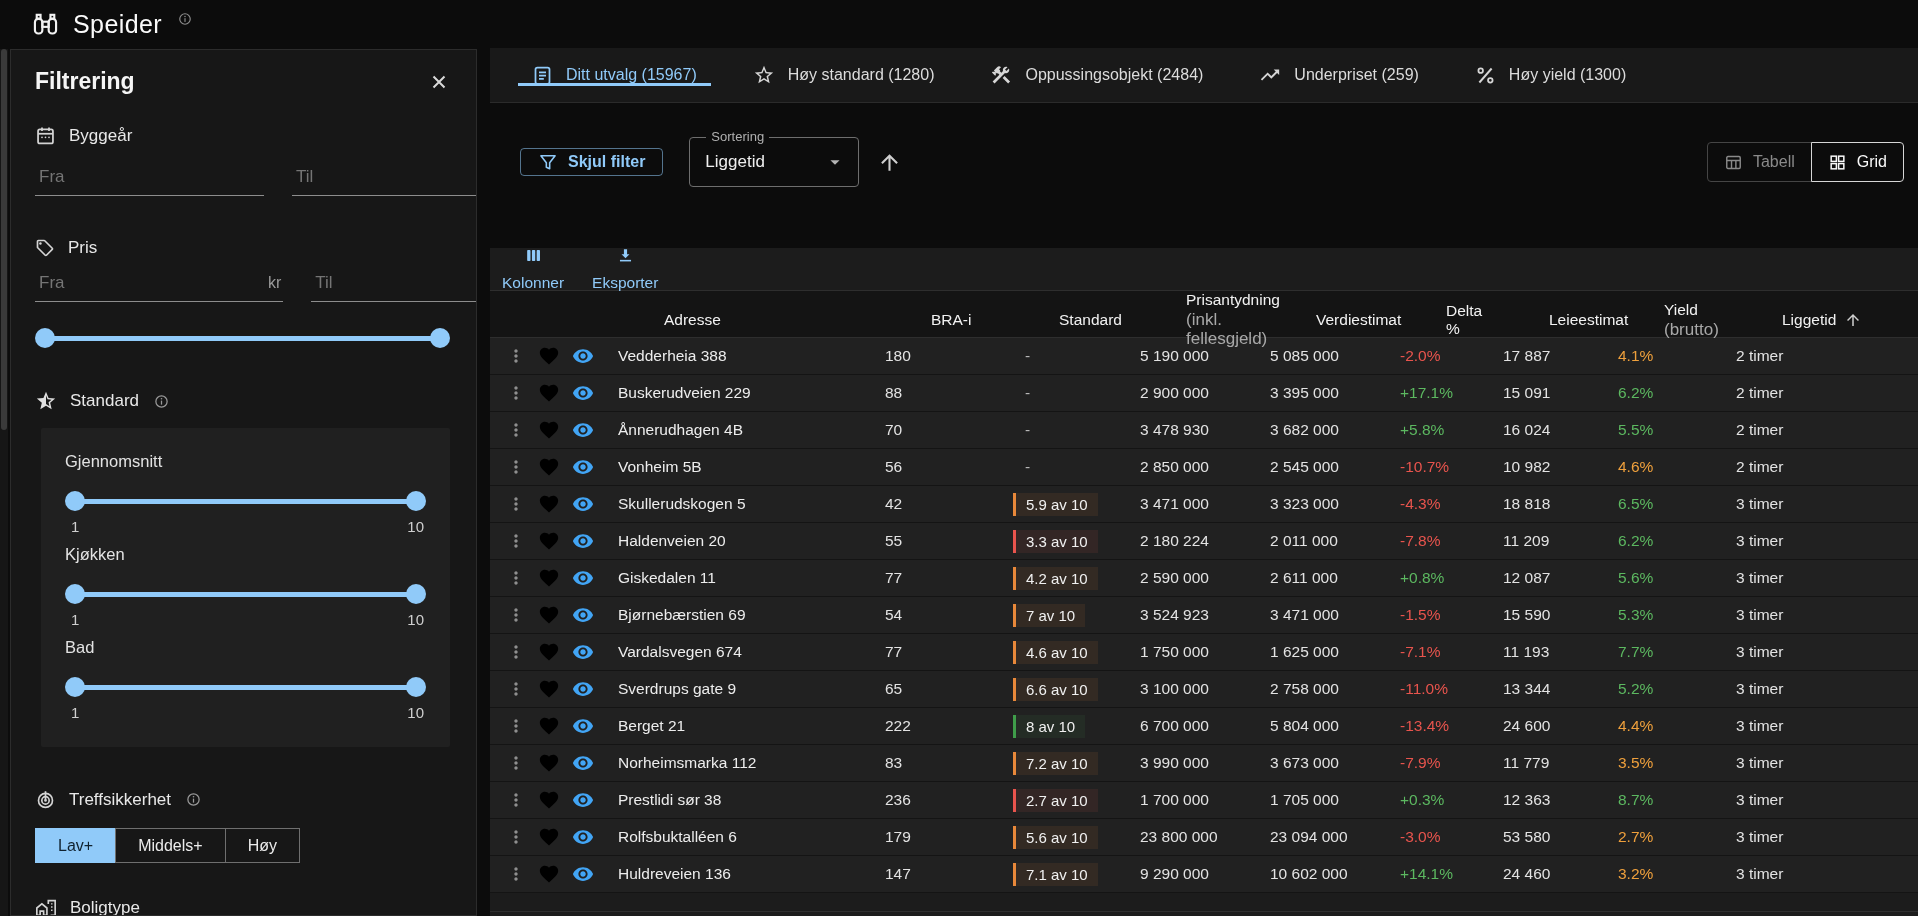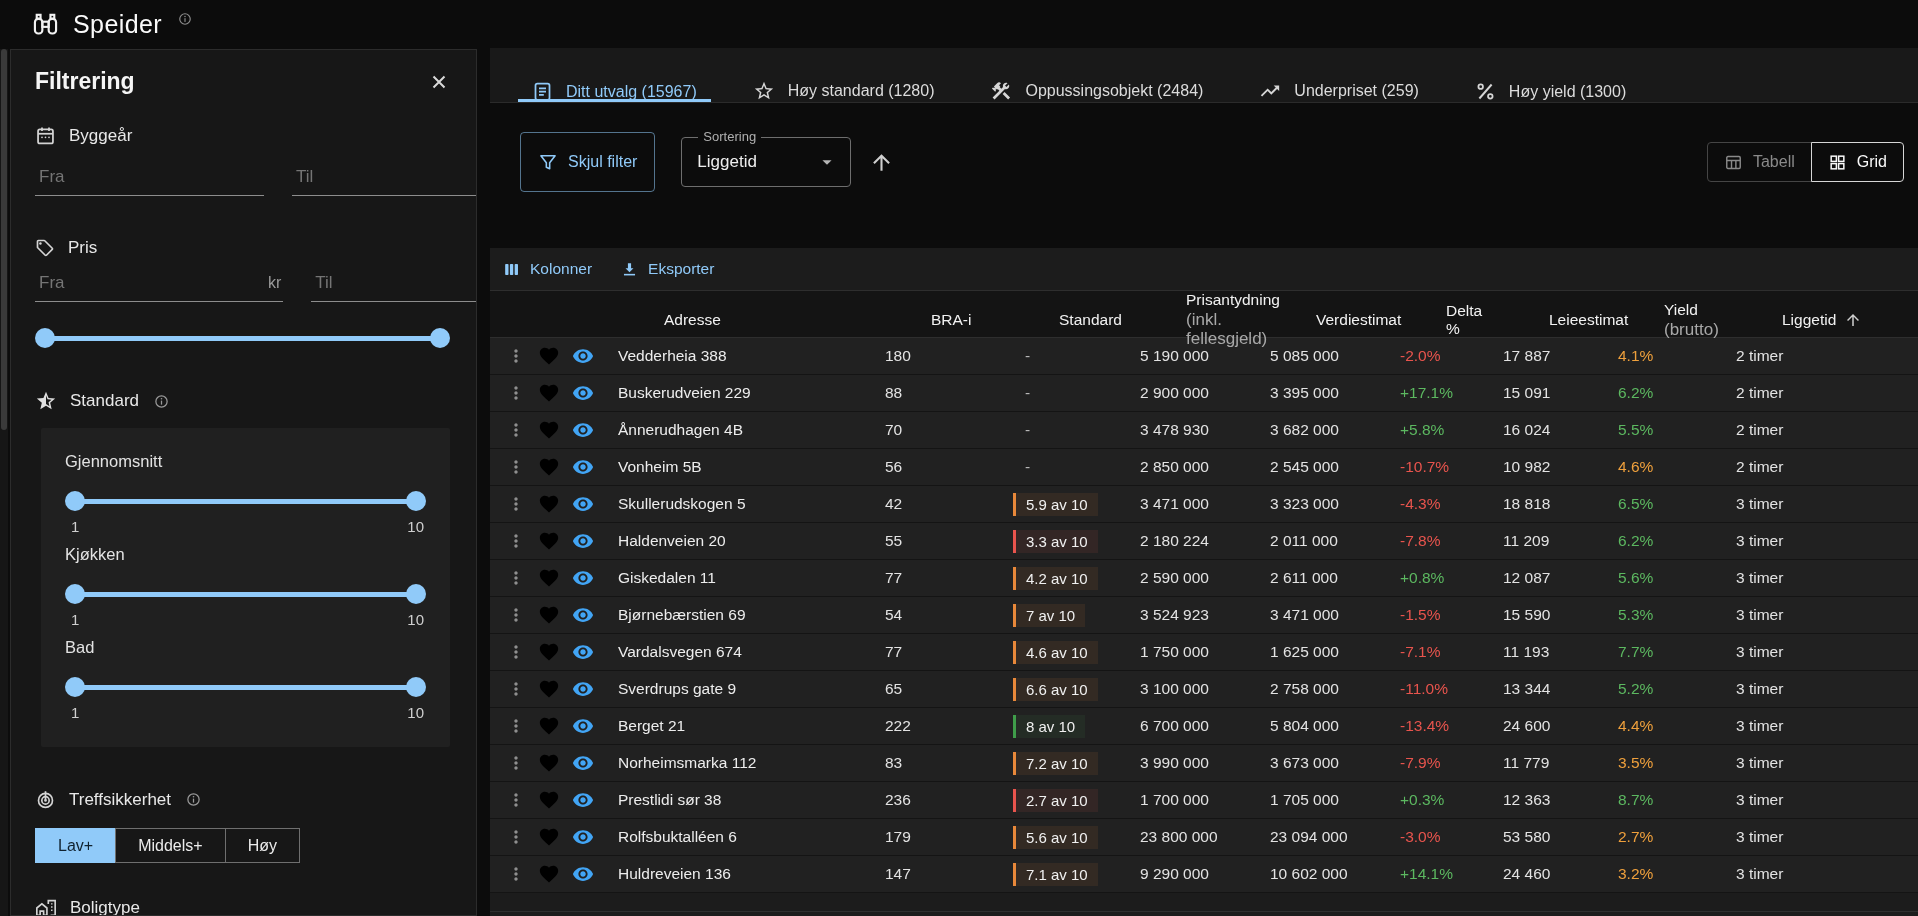--- a/index.html
+++ b/index.html
@@ -50,45 +50,45 @@
            display:flex;align-items:center;justify-content:center;gap:10px;
            font-size:16px;color:#ececec;background:transparent;cursor:pointer;padding:0 22px;}
   .seg-btn:first-child{margin-left:0;}
   .seg-btn.selected{background:#90caf9;border-color:#90caf9;color:#10222f;font-weight:500;}
   .mt-40{margin-top:42px;}
   .mt-34{margin-top:34px;}
 
   
   .main{position:absolute;left:490px;top:48px;right:0;bottom:0;}
   .tabbar{height:54px;background:#191919;border-bottom:1px solid #2b2b2b;display:flex;
-          align-items:flex-end;padding-left:14px;}
+          align-items:center;padding-left:14px;}
   .tab{display:flex;align-items:center;gap:13px;padding:0 28px;font-size:16px;color:#dcdcdc;
        cursor:pointer;position:relative;}
   .tab .cnt{white-space:nowrap;}
   .tab.active{color:#90caf9;}
   .tab.active::after{content:"";position:absolute;left:14px;right:14px;bottom:0;height:3px;background:#90caf9;}
 
   .toolbar{position:absolute;left:30px;top:88px;right:14px;height:52px;display:flex;align-items:center;}
-  .btn-outline{display:flex;align-items:center;gap:10px;height:60px;padding:0 17px;border:1px solid rgba(144,202,249,.55);
-               border-radius:4px;color:#90caf9;font-size:16px;background:transparent;cursor:pointer;}
+  .btn-outline{display:flex;align-items:center;gap:10px;height:28px;padding:0 17px;border:1px solid rgba(144,202,249,.55);
+               border-radius:4px;color:#90caf9;font-size:16px;background:transparent;cursor:pointer;font-weight:bold;}
   .select{position:relative;height:50px;width:170px;box-sizing:border-box;border:1px solid #6e6e6e;border-radius:4px;
           display:flex;align-items:center;padding:0 12px 0 15px;margin-left:26px;cursor:pointer;}
   .select .flabel{position:absolute;top:-9px;left:16px;font-size:13px;color:#b0b0b0;background:#0c0c0c;padding:0 5px;}
   .select .val{flex:1;font-size:17px;color:#efefef;}
   .sort-dir{margin-left:18px;cursor:pointer;}
   .view-toggle{margin-left:auto;display:flex;}
   .vt-btn{height:40px;box-sizing:border-box;display:flex;align-items:center;gap:10px;padding:0 16px;
           font-size:16px;background:transparent;cursor:pointer;}
   .vt-btn.muted{border:1px solid #454545;border-radius:4px 0 0 4px;color:#8a8a8a;}
   .vt-btn.activev{border:1px solid #d6d6d6;border-radius:0 4px 4px 0;color:#fafafa;margin-left:-1px;}
 
   
   .tablepanel{position:absolute;left:0;right:0;top:200px;bottom:0;background:#1c1c1c;}
   .actions{height:42px;display:flex;align-items:center;gap:28px;padding-left:12px;}
-  .linkbtn{display:flex;align-items:center;gap:9px;color:#90caf9;font-size:15.5px;cursor:pointer;}
+  .linkbtn{display:flex;align-items:center;gap:9px;color:#90caf9;font-size:15.5px;cursor:pointer;flex-direction:column;}
 
   .grid-row{display:grid;grid-template-columns:125px 262px 128px 127px 130px 130px 103px 115px 118px auto;
             align-items:center;}
   .thead{background:#141414;border-top:1px solid #2e2e2e;border-bottom:1px solid #2e2e2e;height:46px;}
   .th{font-size:15.5px;color:#f2f2f2;padding-left:8px;line-height:1.15;margin-left:46px;}
   .th .sub{display:block;font-size:17px;color:#a8a8a8;margin-top:1px;}
   .th.addr{padding-left:3px;}
   .th-flex{display:flex;align-items:center;gap:8px;}
 
   .trow{height:36px;background:#212121;border-bottom:1px solid #141414;font-size:15.5px;color:#e3e3e3;}

